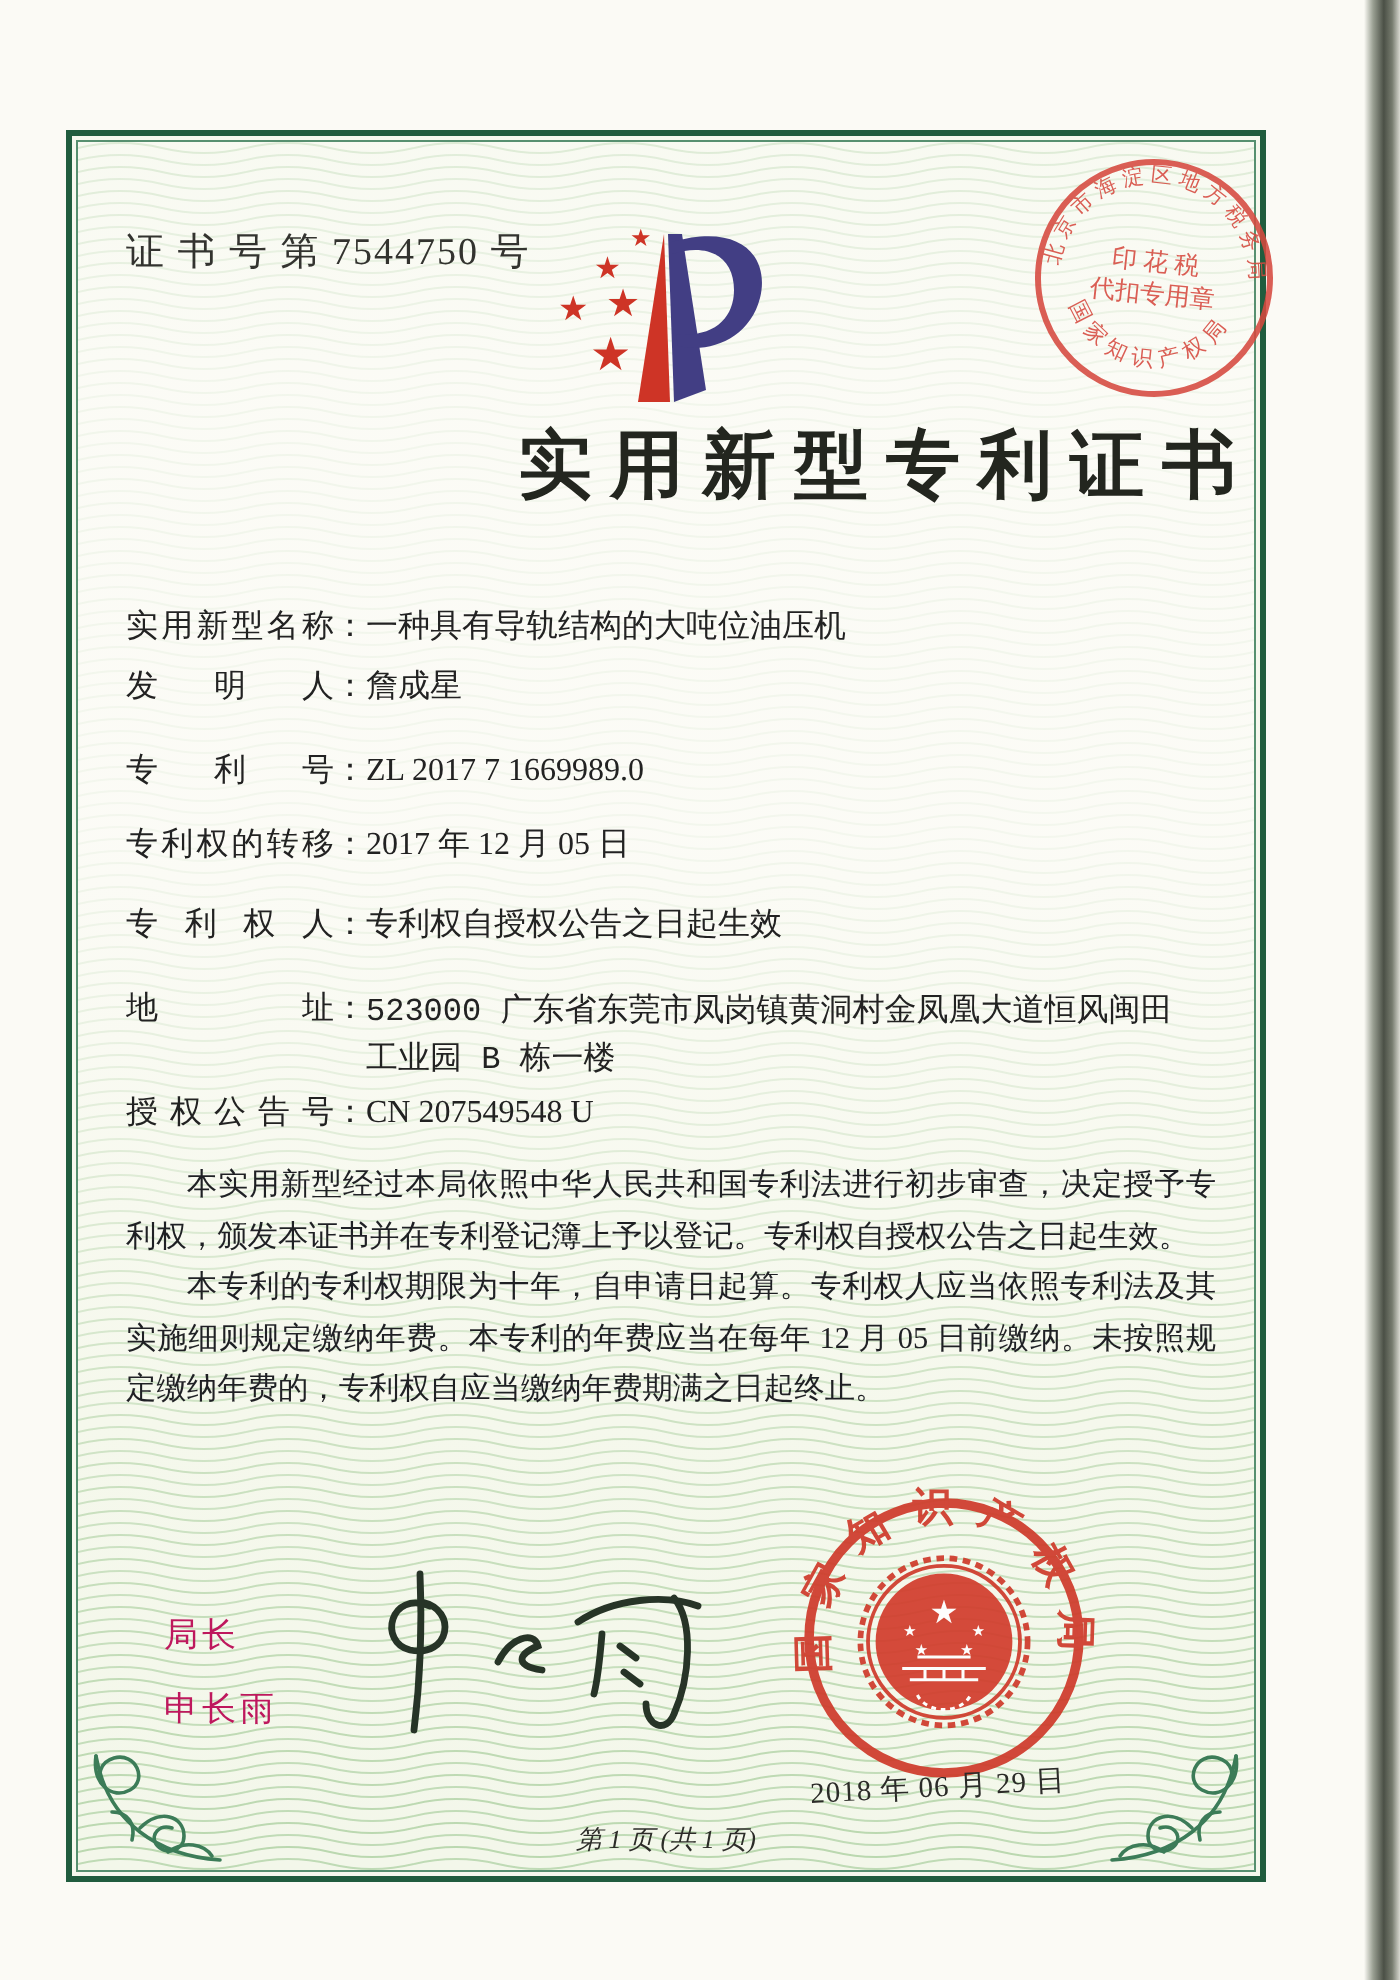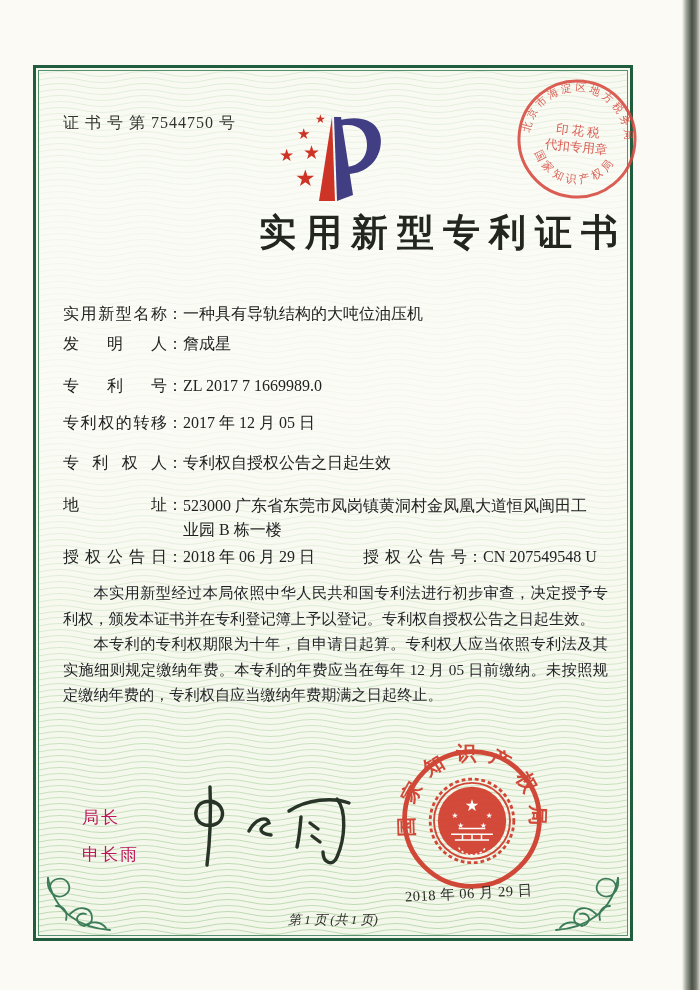--- a/index.html
+++ b/index.html
@@ -16,34 +16,34 @@
     border:3px solid #205c3e; padding:2px; background:#f6f8ee; }
   .inner { position:relative; width:100%; height:100%; border:1px solid #579070; overflow:hidden; background:#f3f7ea; }
 
   .waves { position:absolute; left:0; top:0; z-index:0; }
   .fade { position:absolute; left:0; top:0; width:100%; height:100%; z-index:1;
     background:linear-gradient(180deg, rgba(252,252,247,0.55) 0%, rgba(253,252,248,0.82) 14%,
       rgba(253,252,248,0.85) 40%, rgba(251,251,244,0.6) 58%, rgba(249,250,240,0.3) 75%, rgba(247,249,238,0.02) 100%); }
 
   .content { position:absolute; left:0; top:0; width:100%; height:100%; z-index:2; color:#26262a; }
 
-  .cert-no { position:absolute; left:24px; top:42px; font-size:16px; letter-spacing:1px; color:#33332f; }
+  .cert-no { position:absolute; left:24px; top:42px; font-size:19px; letter-spacing:1px; color:#33332f; }
 
   .logo { position:absolute; left:236px; top:40px; width:118px; height:96px; }
   .logo .star { position:absolute; color:#ce3426; line-height:1; font-family:"DejaVu Sans",sans-serif; }
 
   .title { position:absolute; left:0; top:137px; width:100%; text-align:right;
     font-size:37px; font-weight:600; letter-spacing:9px; text-indent:9px; color:#23261f; }
 
   .fields { position:absolute; left:24px; top:232px; width:545px; font-size:16px; color:#222; }
   .frow { line-height:22px; }
   .flabel { display:inline-block; width:104px; text-align:justify; text-align-last:justify; vertical-align:top; }
   .fcolon { display:inline-block; width:16px; vertical-align:top; }
   .fvalue { display:inline-block; width:415px; vertical-align:top; }
-  .addr-val { line-height:24px; }
+  .addr-val { line-height:24px;font-family:Liberation Mono, monospace; }
   .grant-row { display:flex; }
   .grant-left { width:300px; }
 
   .paras { position:absolute; left:24px; top:509px; width:545px; font-size:15.2px;
     line-height:25.6px; text-align:justify; color:#1f2024; }
   .paras p { text-indent:2em; }
 
   .signer { position:absolute; left:43px; top:728px; font-size:17px; color:#be185d; line-height:37px; letter-spacing:2px; }
   .signature { position:absolute; left:138px; top:708px; }
 
@@ -129,21 +129,20 @@
           <div class="frow" style="margin-bottom:18px">
             <span class="flabel">专利权的转移</span><span class="fcolon">：</span><span class="fvalue">2017 年 12 月 05 日</span>
           </div>
           <div class="frow" style="margin-bottom:20px">
             <span class="flabel">专利权人</span><span class="fcolon">：</span><span class="fvalue">专利权自授权公告之日起生效</span>
           </div>
           <div class="frow" style="margin-bottom:4px; height:auto;">
             <span class="flabel">地址</span><span class="fcolon">：</span><span class="fvalue addr-val">523000 广东省东莞市凤岗镇黄洞村金凤凰大道恒风闽田工业园 B 栋一楼</span>
           </div>
           <div class="frow grant-row">
-            <span class="grant-left"><span class="flabel">授权公告日</span><span class="fcolon">：</span><span>2018 年 06 月 29 日</span></span>
             <span><span class="flabel">授权公告号</span><span class="fcolon">：</span><span>CN 207549548 U</span></span>
           </div>
         </div>
 
         <div class="paras">
           <p>本实用新型经过本局依照中华人民共和国专利法进行初步审查，决定授予专利权，颁发本证书并在专利登记簿上予以登记。专利权自授权公告之日起生效。</p>
           <p>本专利的专利权期限为十年，自申请日起算。专利权人应当依照专利法及其实施细则规定缴纳年费。本专利的年费应当在每年 12 月 05 日前缴纳。未按照规定缴纳年费的，专利权自应当缴纳年费期满之日起终止。</p>
         </div>
 
         <div class="signer">

